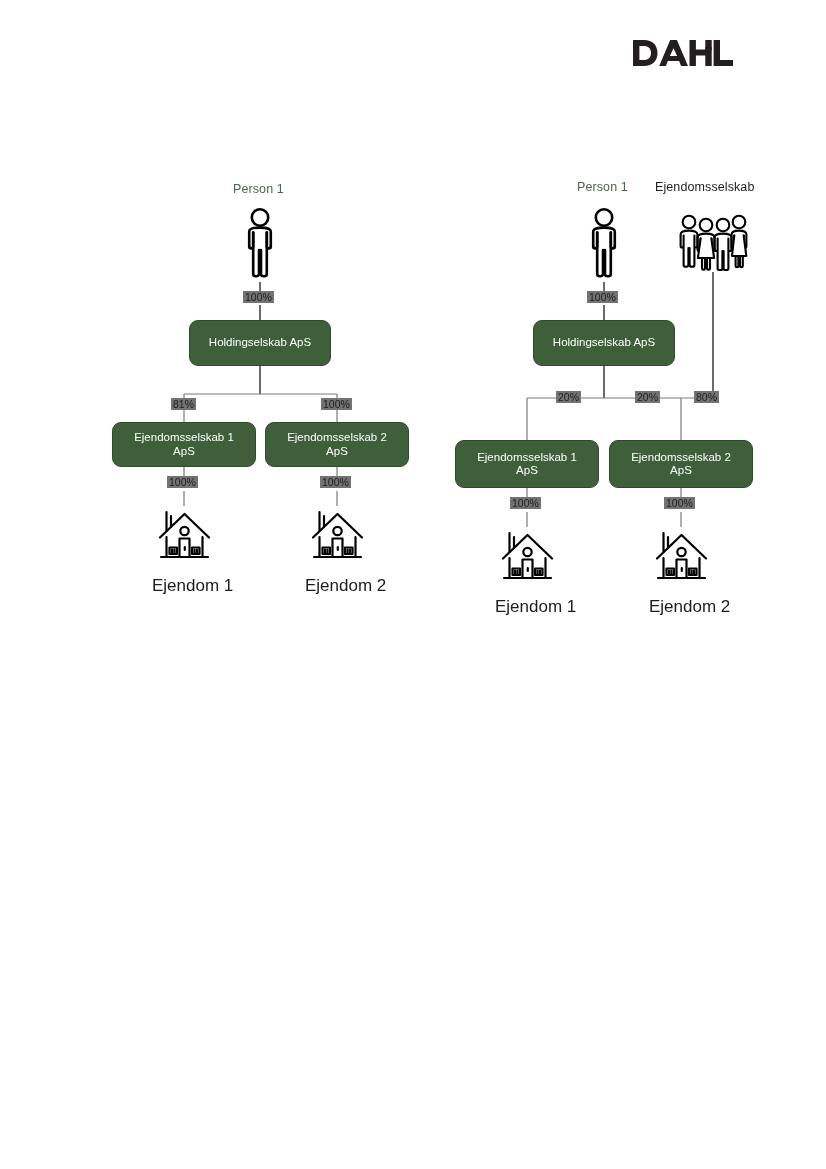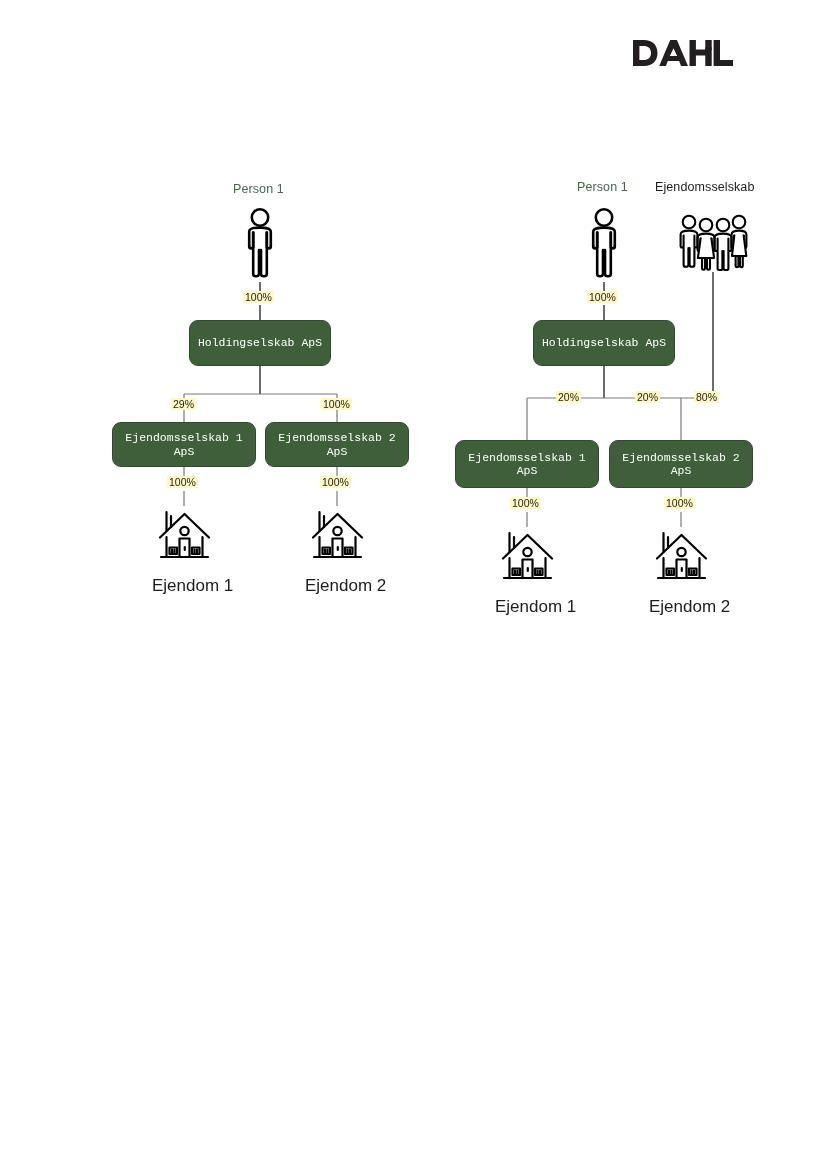--- a/index.html
+++ b/index.html
@@ -65,30 +65,29 @@
     border-radius: 9px;
     color: #ffffff;
     font-size: 11.5px;
     line-height: 13.5px;
     display: flex;
     align-items: center;
     justify-content: center;
     text-align: center;
     box-sizing: border-box;
     padding: 2px 6px;
-    font-family: Liberation Mono, monospace;
   }
   .node-box span { display: block; }
 
   
   .pct {
     position: absolute;
     font-size: 10.5px;
     color: #1d1d1b;
-    background: #fef9c3;
+    background: #737373;
     padding: 0 2px;
     white-space: nowrap;
   }
 
   
   .caption {
     position: absolute;
     font-size: 17px;
     color: #1d1d1b;
     white-space: nowrap;
@@ -185,21 +184,21 @@
       </g>
     </svg>
   </div>
 
   <div class="pct" style="left:243px; top:291px;">100%</div>
 
   <div class="node-box" style="left:189px; top:320px; width:142px; height:46px;">
     <span>Holdingselskab ApS</span>
   </div>
 
-  <div class="pct" style="left:171px; top:398px;">29%</div>
+  <div class="pct" style="left:171px; top:398px;">81%</div>
 
   <div class="pct" style="left:321px; top:398px;">100%</div>
 
   <div class="node-box" style="left:112px; top:422px; width:144px; height:45px;">
     <span>
       <span style="display: block;">Ejendomsselskab 1</span>
       <span>ApS</span>
     </span>
   </div>
 

